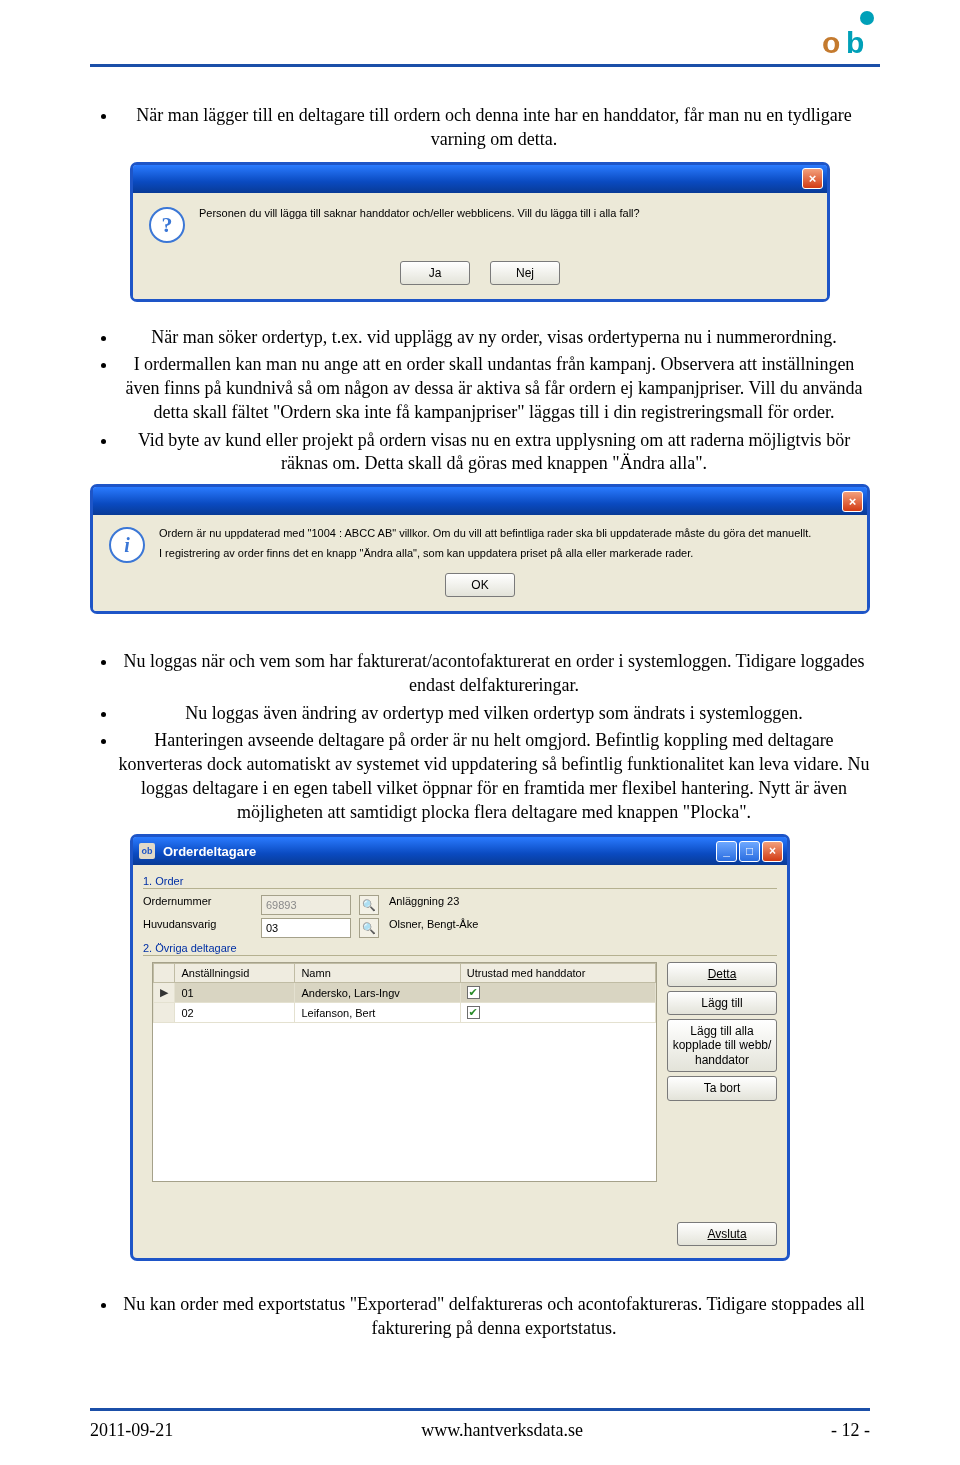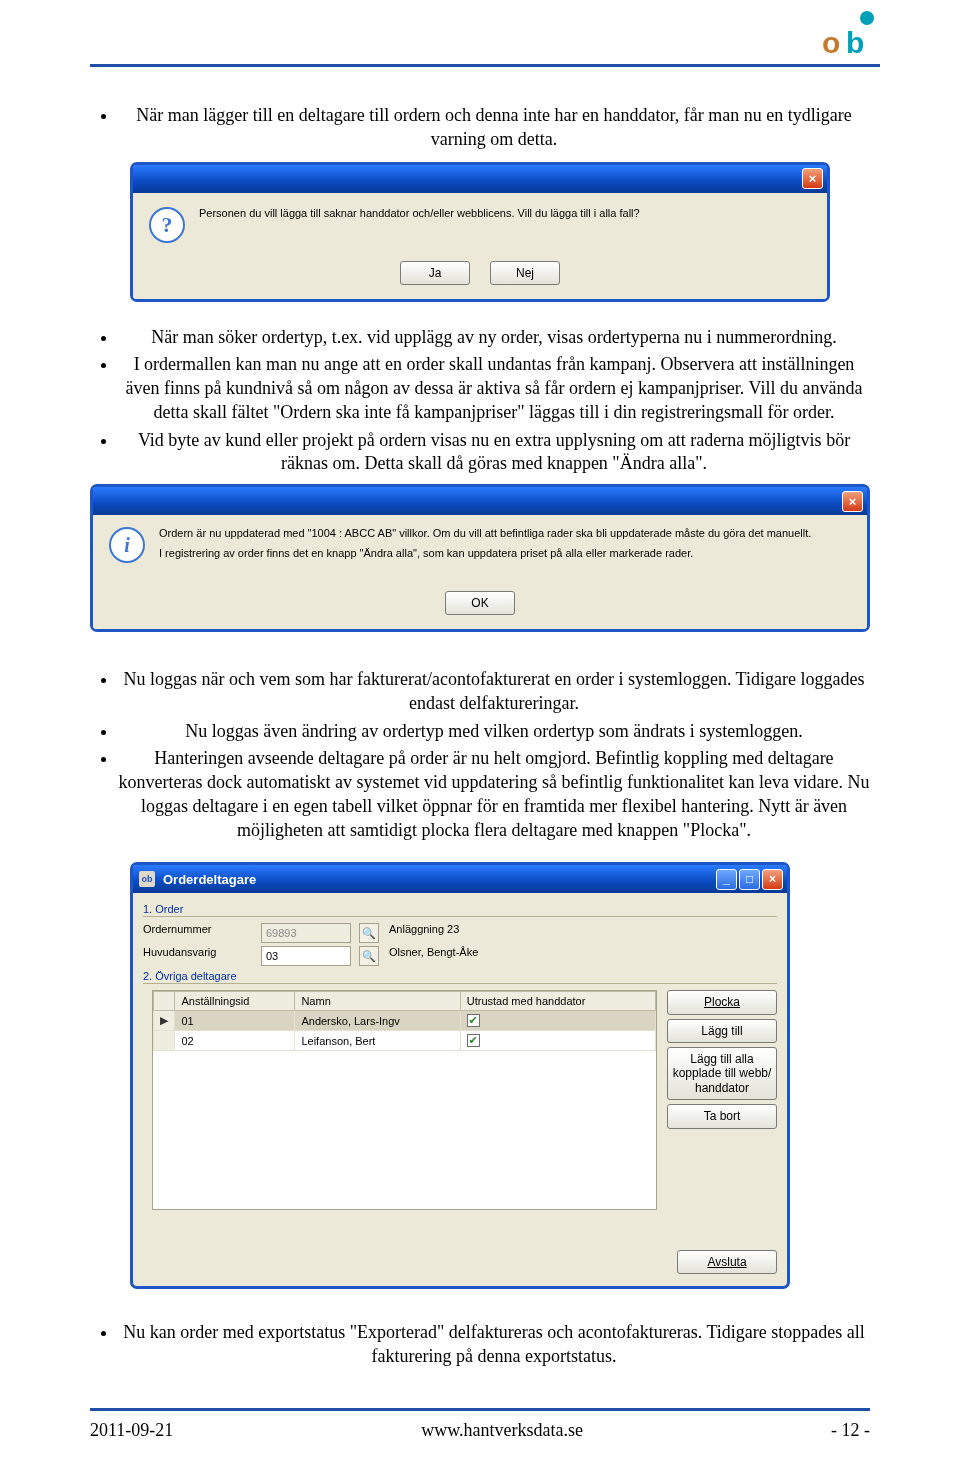--- a/index.html
+++ b/index.html
@@ -90,29 +90,29 @@
     background:linear-gradient(to bottom,#fff,#e3e3d9);
     border:1px solid #7a7a7a;border-radius:3px;
     font-size:12px;font-family:Tahoma,Arial,sans-serif;
     display:flex;align-items:center;justify-content:center;
     cursor:default;
   }
   .xp-btn.sm{min-width:70px;}
 
   
   .dlg2 .xp-body{padding:12px 16px 14px;}
-  .dlg2 .btnrow{justify-content:center;margin-top:28px;}
+  .dlg2 .btnrow{justify-content:center;margin-top:10px;}
 
   
   .appwin{
     width:660px;
     border:3px solid #1e55c7;border-radius:7px;
     font-family:Tahoma,Arial,sans-serif;font-size:11px;
     background:var(--winface);
-    margin-top:20px;
+    margin-top:10px;
   }
   .appwin .xp-titlebar{justify-content:flex-start;gap:8px;}
   .appwin .titleicon{width:16px;height:16px;background:#e0d9c8;border-radius:2px;margin-left:2px;display:flex;align-items:center;justify-content:center;font-size:9px;color:#1e55c7;font-weight:bold}
   .appwin .titletext{flex:1;color:#fff;font-weight:bold;font-size:13px;}
   .winbtns{display:flex;gap:2px;}
   .wbtn{
     width:21px;height:21px;border-radius:3px;border:1px solid #fff;
     background:linear-gradient(to bottom,#6ea8ff,#2a6de0);
     display:flex;align-items:center;justify-content:center;color:#fff;font-size:12px;font-weight:bold;
   }
@@ -267,21 +267,21 @@
               <td class="mark"></td>
               <td>02</td>
               <td>Leifanson, Bert</td>
               <td><span class="chk on"></span></td>
             </tr>
           </tbody>
             </table>
         </div>
         <div class="sidebtns">
           <div class="xp-btn">
-              <span style="text-decoration:underline">Plocka</span>
+              <span style="text-decoration:underline">Detta</span>
             </div>
           <div class="xp-btn">Lägg till</div>
           <div class="xp-btn">Lägg till alla kopplade till webb/ handdator</div>
           <div class="xp-btn">Ta bort</div>
         </div>
       </div>
       <div class="btm">
         <div class="xp-btn" style="width:100px">
             <span style="text-decoration:underline">Avsluta</span>
           </div>

